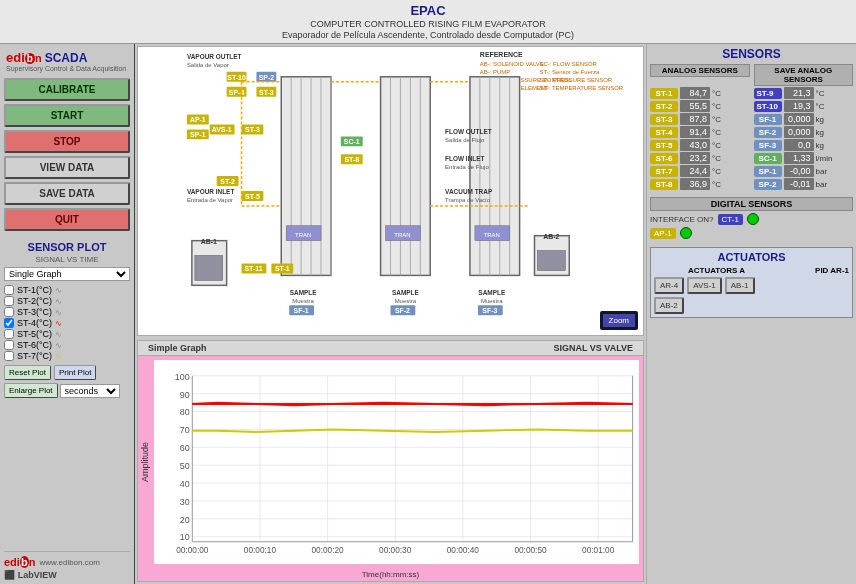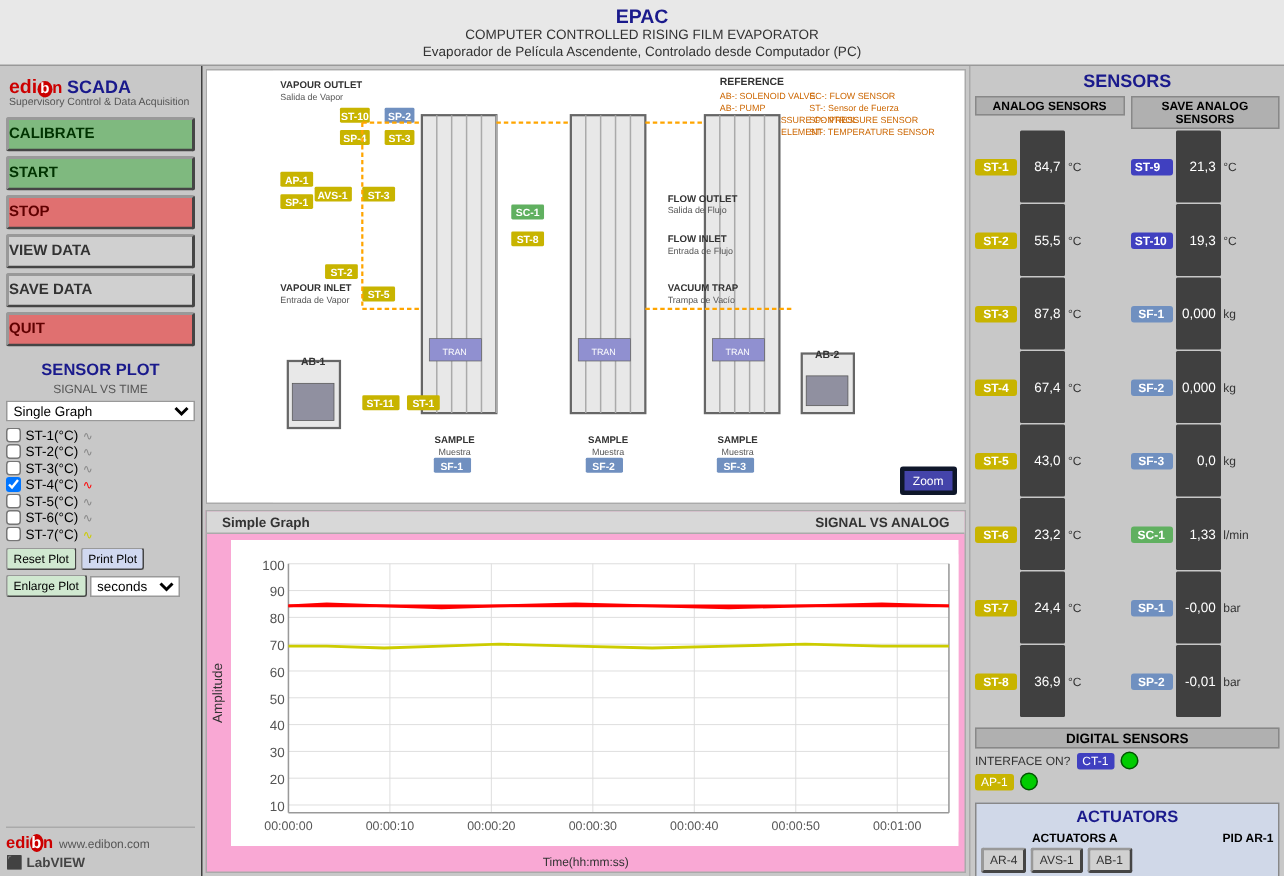--- a/index.html
+++ b/index.html
@@ -19,21 +19,21 @@
     
     .left-panel { width: 135px; background: #c8c8c8; display: flex; flex-direction: column; border-right: 1px solid #404040; padding: 4px; }
     
     
     .logo-area { display: flex; align-items: center; padding: 2px; margin-bottom: 4px; }
     .logo-text { font-size: 11px; font-weight: bold; color: #1a1a8c; }
     .logo-sub { font-size: 7px; color: #555; }
     
     
     .control-buttons { display: flex; flex-direction: column; gap: 3px; margin-bottom: 6px; }
-    .btn { width: 100%; padding: 4px 0; text-align: left; font-size: 10px; font-weight: bold; border: 2px outset #999; cursor: pointer; border-radius: 2px; }
+    .btn { width: 100%; padding: 4px 0; text-align: center; font-size: 10px; font-weight: bold; border: 2px outset #999; cursor: pointer; border-radius: 2px; }
     .btn-calibrate { background: #7fb97f; color: #003300; }
     .btn-start { background: #7fb97f; color: #003300; }
     .btn-stop { background: #e07070; color: #600000; }
     .btn-view { background: #d0d0d0; color: #333; }
     .btn-save { background: #d0d0d0; color: #333; }
     .btn-quit { background: #e07070; color: #600000; }
     
     
     .sensor-plot-label { color: #1a1a8c; font-size: 11px; font-weight: bold; text-align: center; margin: 4px 0 2px; }
     .signal-label { color: #555; font-size: 8px; text-align: center; margin-bottom: 3px; }
@@ -81,21 +81,21 @@
     
     .sensors-title { text-align: center; font-size: 12px; font-weight: bold; color: #1a1a8c; margin-bottom: 3px; }
     
     .sensor-tables { display: flex; gap: 4px; }
     .sensor-table { flex: 1; }
     .table-header { font-size: 8px; font-weight: bold; text-align: center; background: #b0b0b0; padding: 1px; border: 1px solid #888; }
     
     .sensor-row { display: flex; align-items: center; gap: 2px; margin: 1px 0; }
     .st-label { background: #c8b400; color: white; font-size: 8px; font-weight: bold; padding: 1px 3px; border-radius: 2px; min-width: 28px; text-align: center; }
     .st-label-blue { background: #4040c0; color: white; font-size: 8px; font-weight: bold; padding: 1px 3px; border-radius: 2px; min-width: 28px; text-align: left; }
-    .st-value { background: #404040; color: white; font-size: 9px; padding: 19px 3px; min-width: 30px; text-align: right; border-radius: 1px; }
+    .st-value { background: #737373; color: white; font-size: 9px; padding: 1px 3px; min-width: 30px; text-align: right; border-radius: 1px; }
     .st-unit { font-size: 8px; color: #333; }
     
     .digital-sensors { margin-top: 6px; }
     .digital-title { font-size: 9px; font-weight: bold; text-align: center; background: #b0b0b0; padding: 1px; border: 1px solid #888; margin-bottom: 2px; }
     
     .digital-row { display: flex; align-items: center; gap: 4px; margin: 2px 0; }
     .interface-label { font-size: 8px; color: #333; }
     .ct-label { background: #4040c0; color: white; font-size: 8px; padding: 1px 4px; border-radius: 2px; }
     .led-green { width: 12px; height: 12px; background: #00cc00; border-radius: 50%; border: 1px solid #005500; display: inline-block; }
     .ap-label { background: #c8b400; color: white; font-size: 8px; padding: 1px 4px; border-radius: 2px; }
@@ -359,21 +359,21 @@
           <text x="101" y="226" font-size="7" fill="white" text-anchor="middle" font-weight="bold">ST-1</text>
         </svg>
         
         
         <button class="zoom-btn">Zoom</button>
       </div>
 
       <div class="graph-area">
         <div class="graph-header">
           <span class="graph-title">Simple Graph</span>
-          <span class="graph-title">SIGNAL VS ANALOG</span>
+          <span class="graph-title">SIGNAL VS VALVE</span>
         </div>
         <div class="graph-content">
           <div style="display:flex; align-items:center; padding-left:2px;">
             <span style="font-size:9px; color:#333; writing-mode:vertical-rl; transform:rotate(180deg);">Amplitude</span>
           </div>
           <div class="chart-container">
             <svg width="100%" height="100%" viewBox="0 0 380 145">
 
               <rect width="380" height="145" fill="white"></rect>
 
@@ -454,21 +454,21 @@
             <span class="st-value">55,5</span>
             <span class="st-unit">°C</span>
           </div>
           <div class="sensor-row">
             <span class="st-label">ST-3</span>
             <span class="st-value">87,8</span>
             <span class="st-unit">°C</span>
           </div>
           <div class="sensor-row">
             <span class="st-label">ST-4</span>
-            <span class="st-value">67,4</span>
+            <span class="st-value">91,4</span>
             <span class="st-unit">°C</span>
           </div>
           <div class="sensor-row">
             <span class="st-label">ST-5</span>
             <span class="st-value">43,0</span>
             <span class="st-unit">°C</span>
           </div>
           <div class="sensor-row">
             <span class="st-label">ST-6</span>
             <span class="st-value">23,2</span>

